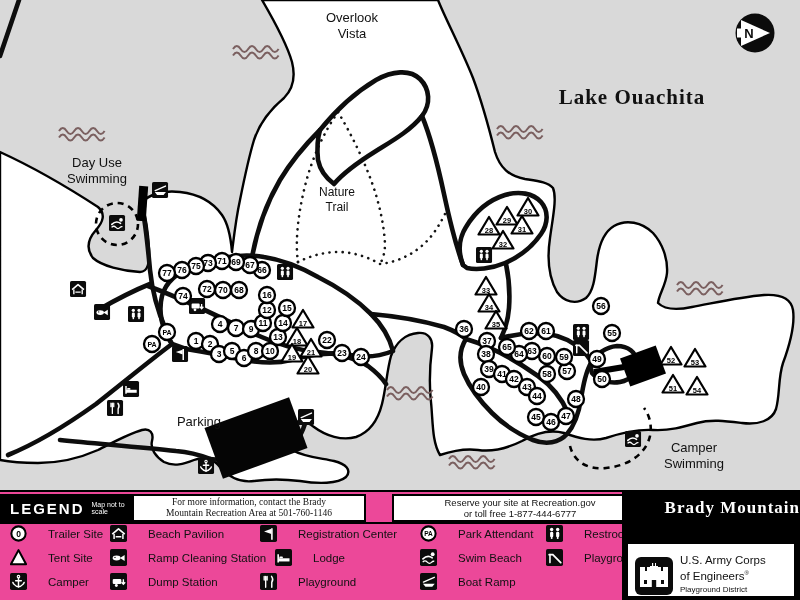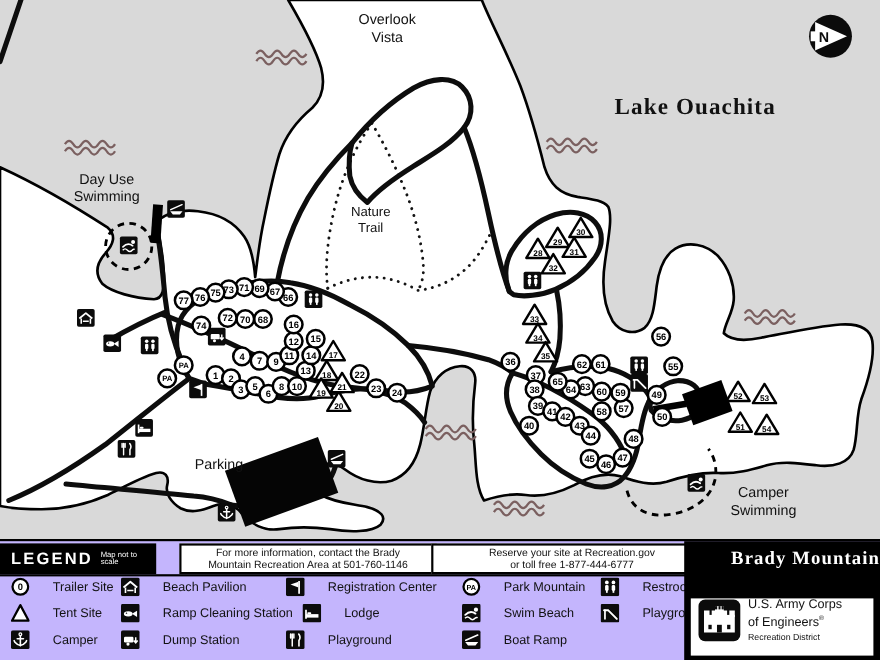--- a/index.html
+++ b/index.html
@@ -1,32 +1,32 @@
 <!DOCTYPE html>
 <html><head>
 <meta charset="utf-8">
 <style>
   html,body{margin:0;padding:0;background:#888;}
   .stage{position:relative;width:800px;height:600px;background:#fff;overflow:hidden;
          font-family:"Liberation Sans",sans-serif;box-shadow:inset 0 0 0 2px #000;}
   .map-area{position:absolute;left:0;top:0;width:800px;height:490px;}
-  .bottom-bar{position:absolute;left:0;top:490px;width:800px;height:110px;background:#c4b5fd;border-top:2px solid #000;box-sizing:border-box;}
+  .bottom-bar{position:absolute;left:0;top:490px;width:800px;height:110px;background:#ec4899;border-top:2px solid #000;box-sizing:border-box;}
   .legend-header{position:absolute;left:0;top:2px;width:142px;height:28px;background:#000;color:#fff;
                  display:flex;align-items:center;padding-left:10px;box-sizing:border-box;gap:7px;}
   .legend-header .big{font-size:15px;font-weight:bold;letter-spacing:2px;}
   .legend-header .small{font-size:7px;}
   .hdr-line{position:absolute;left:0;top:30px;width:650px;height:2px;background:#000;}
   .info-box{position:absolute;top:2px;height:28px;border:2px solid #000;box-sizing:border-box;background:#fff;
             display:flex;flex-direction:column;justify-content:center;text-align:center;font-size:9.5px;line-height:11px;color:#111;}
-  .info1{left:163px;width:234px;}
+  .info1{left:132px;width:234px;font-family:Liberation Serif, serif;}
   .info2{left:392px;width:256px;}
   .brand-panel{position:absolute;left:622px;top:0;width:178px;height:110px;background:#000;}
   .brand-title{color:#fff;text-align:right;font-family:"Liberation Serif",serif;font-weight:bold;
                font-size:17px;line-height:21px;letter-spacing:1px;padding-top:5px;}
-  .org-box{position:absolute;left:6px;top:52px;width:166px;height:52px;background:#fff;display:flex;align-items:flex-start;gap:6px;padding-left:6px;box-sizing:border-box;}
+  .org-box{position:absolute;left:6px;top:52px;width:166px;height:52px;background:#fff;display:flex;align-items:flex-end;gap:6px;padding-left:6px;box-sizing:border-box;}
   .org-text{font-size:11.5px;line-height:13px;color:#111;}
   .org-text .dist{font-size:8px;}
   .org-text sup{font-size:6px;}
   .legend-grid{position:absolute;left:0;top:0;width:622px;height:110px;}
   .li{position:absolute;display:flex;align-items:center;gap:6px;}
   .li span{font-size:11.5px;color:#111;white-space:nowrap;margin-left:15px;}
 </style>
 </head>
 <body>
 
@@ -647,21 +647,21 @@
             <path d="M5,3 L5,12.6 M3.7,3 L3.7,6.2 M6.3,3 L6.3,6.2" stroke="#fff" stroke-width="1.2" stroke-linecap="round"></path>
     <path d="M10.2,3 Q12.2,5.6 10.4,8.2 L10.4,12.6" stroke="#fff" stroke-width="1.3" fill="none" stroke-linecap="round"></path>
           </svg>
     <span>Playground</span>
         </div>
         <div class="li" style="left:420px;top:33px">
     <svg width="17" height="17" viewBox="0 0 15 15">
             <circle cx="7.5" cy="7.5" r="6.3" fill="#fff" stroke="#000" stroke-width="1.8"></circle>
             <text x="7.5" y="9.8" text-anchor="middle" font-size="5.8" font-weight="bold">PA</text>
           </svg>
-    <span>Park Mountain</span>
+    <span>Park Attendant</span>
         </div>
         <div class="li" style="left:420px;top:57px">
     <svg width="17" height="17" viewBox="0 0 15 15">
             <rect x="0" y="0" width="15" height="15" rx="1.5" fill="#0b0b0b"></rect>
             <circle cx="11.2" cy="4.6" r="1.7" fill="#fff"></circle>
     <path d="M2.6,8.8 Q6.6,4.8 10.8,7.8" stroke="#fff" stroke-width="1.5" fill="none" stroke-linecap="round"></path>
     <path d="M2.4,11.6 q2,-2.2 4,0 q2,2.2 4,0 q1,-1.1 2.2,-0.6" stroke="#fff" stroke-width="1.2" fill="none"></path>
           </svg>
     <span>Swim Beach</span>
         </div>
@@ -711,18 +711,18 @@
           <rect x="16" y="7" width="2" height="3" fill="#0b0b0b"></rect>
           <rect x="19.2" y="7" width="1.8" height="3" fill="#0b0b0b"></rect>
           <rect x="22" y="7" width="2" height="3" fill="#0b0b0b"></rect>
           <rect x="17.8" y="24" width="4.4" height="7" fill="#0b0b0b"></rect>
           <rect x="10" y="24" width="3" height="4" fill="#0b0b0b"></rect>
           <rect x="27" y="24" width="3" height="4" fill="#0b0b0b"></rect>
         </svg>
         <div class="org-text">
           <div>U.S. Army Corps</div>
           <div><span>of Engineers</span><sup>®</sup></div>
-          <div class="dist">Recreation District</div>
+          <div class="dist">Playground District</div>
         </div>
       </div>
     </div>
   </div>
 </div>
 
 </body></html>

